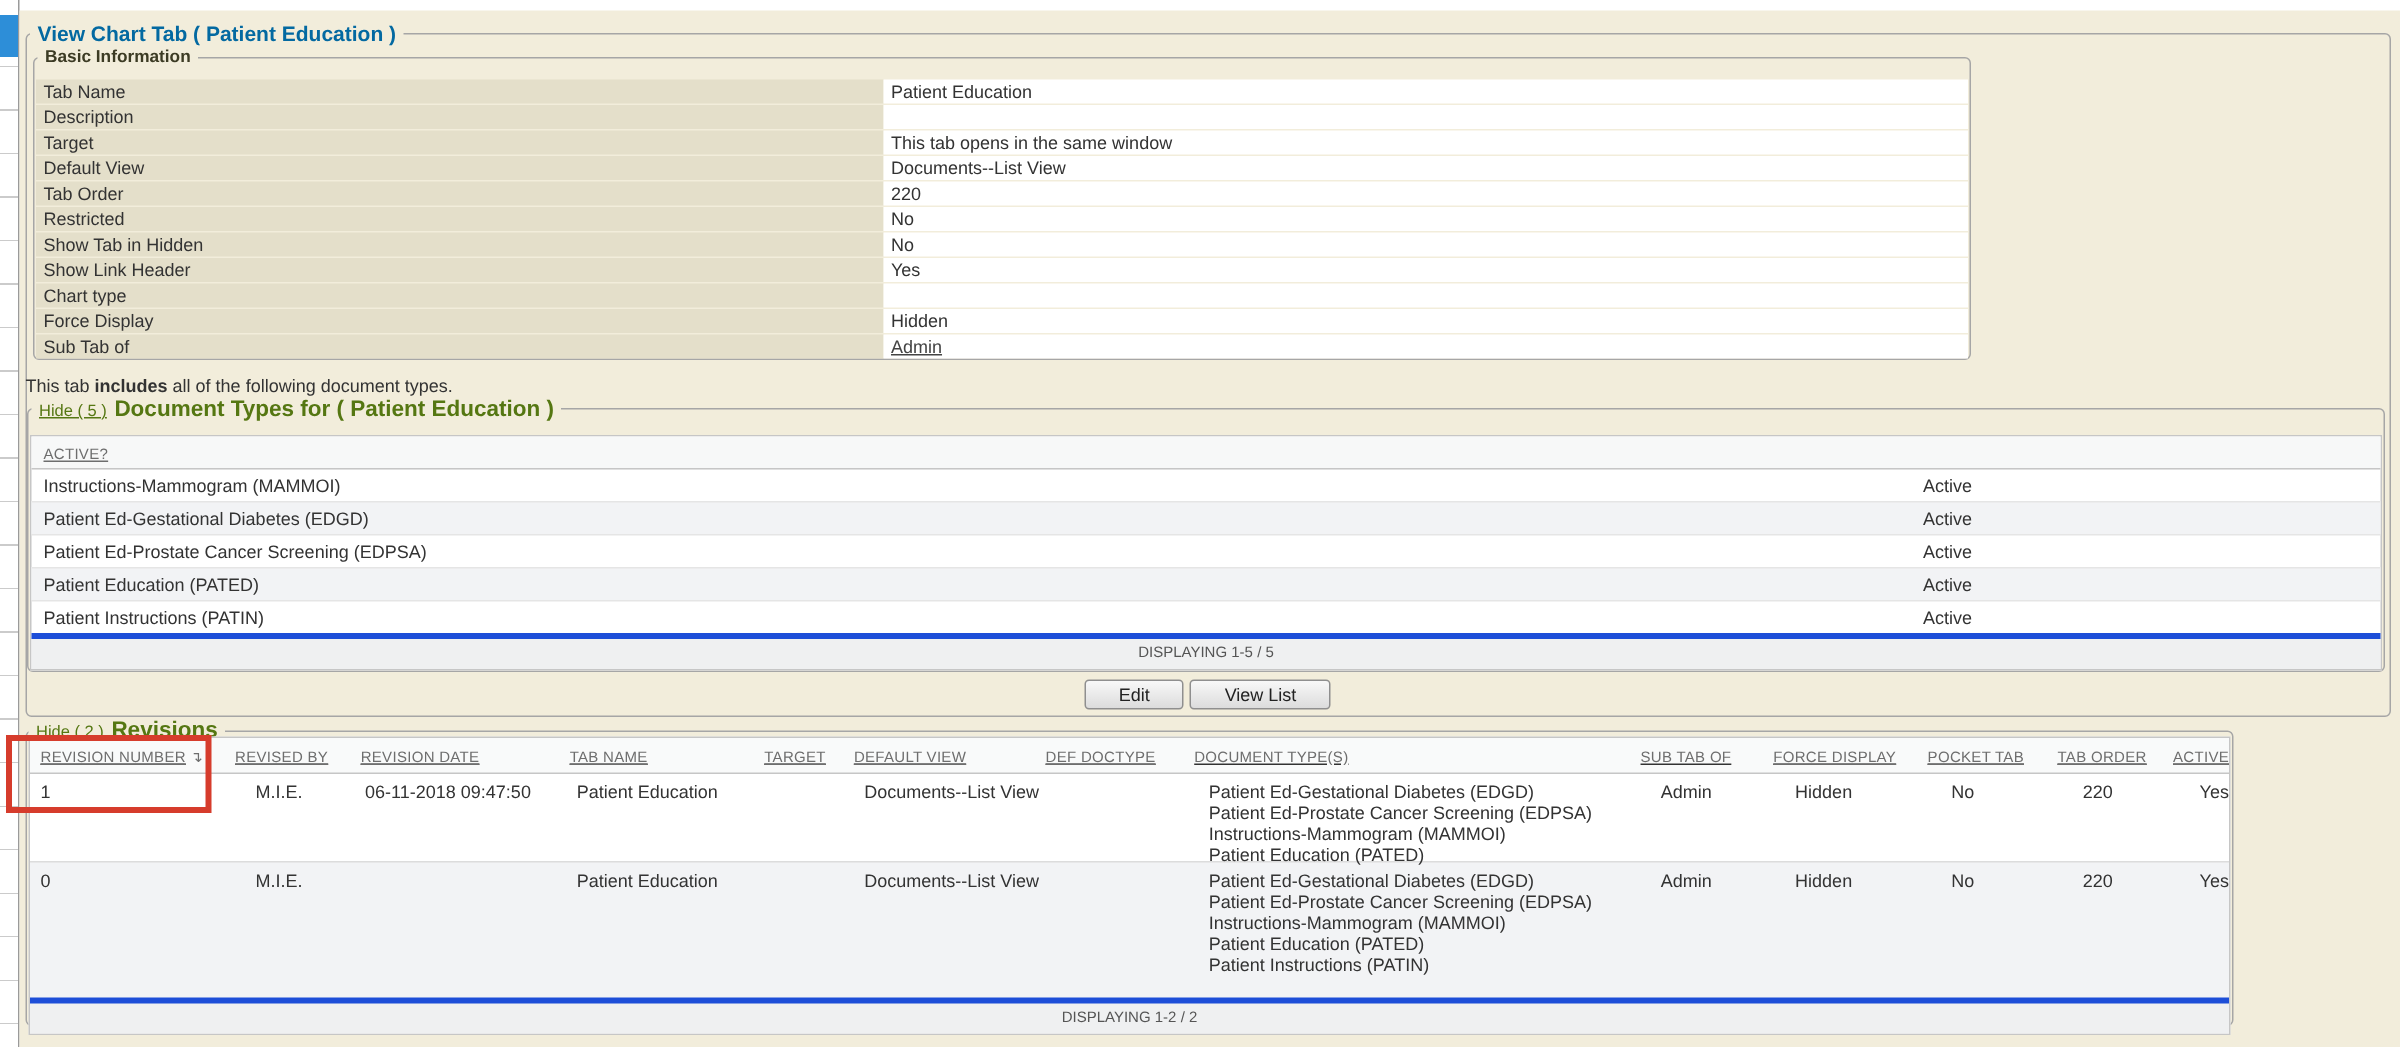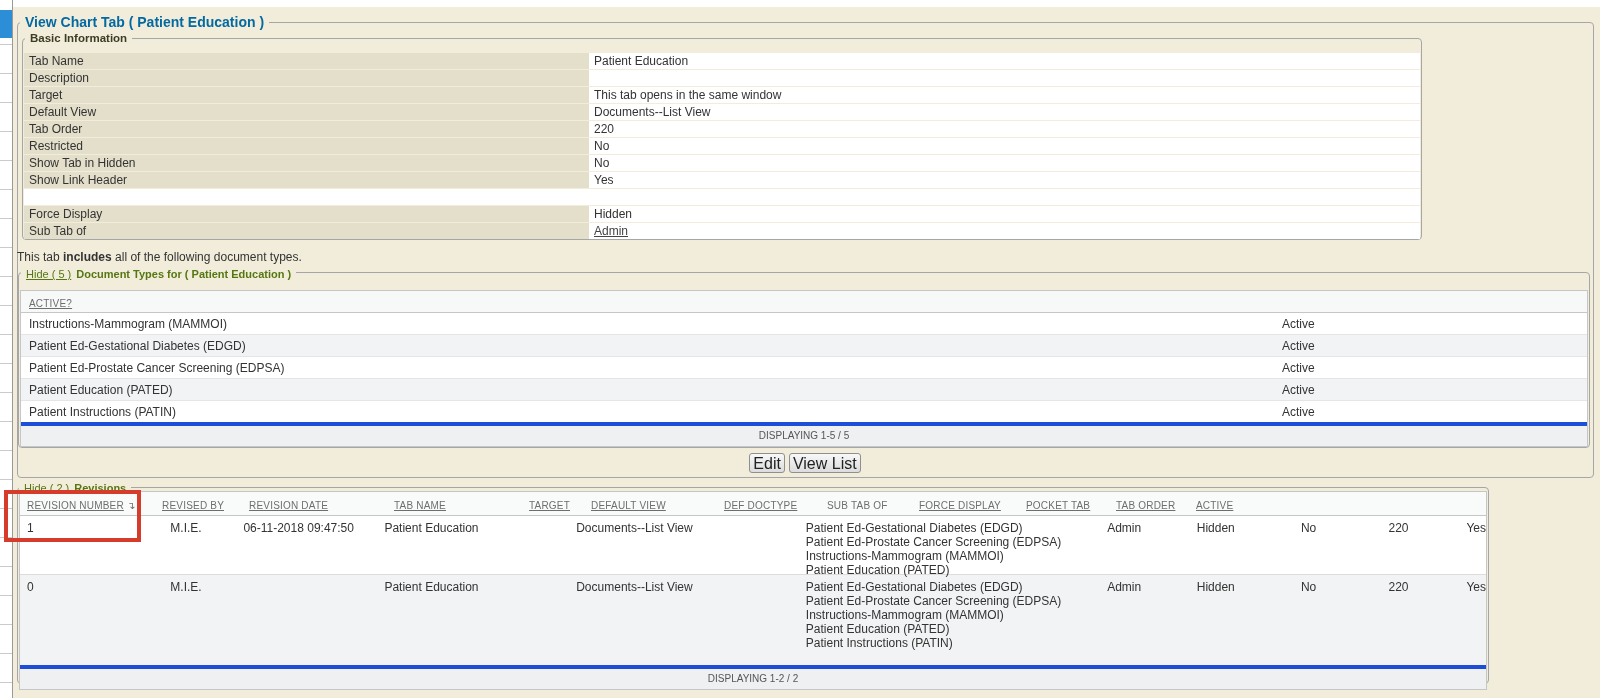--- a/index.html
+++ b/index.html
@@ -12,21 +12,21 @@
   .strip-lines{position:absolute;left:0;top:16px;width:12px;height:676px;
                background:repeating-linear-gradient(to bottom,transparent 0,transparent 28px,#cbcbcb 28px,#cbcbcb 29px);}
   
   .page-bg{position:absolute;left:13px;top:7px;width:1587px;height:691px;background:#f2eddb;}
   
   .box{position:absolute;border:1px solid #a6a6a6;border-radius:4px;box-sizing:border-box;}
   .legend{position:absolute;top:-9px;left:2px;background:#f2eddb;padding:0 5px;line-height:17px;white-space:nowrap;}
   .title-legend{font-size:14px;font-weight:bold;color:#0369a1;}
   .sub-legend{font-size:11.5px;font-weight:bold;color:#3c3b24;}
   .combo-legend .hide-link{font-size:11px;color:#557712;text-decoration:underline;cursor:pointer;margin-right:5px;}
-  .combo-legend .section-title{font-size:11px;font-weight:bold;color:#557712;}
+  .combo-legend .section-title{font-size:15px;font-weight:bold;color:#557712;}
   
   .kv-rows{position:absolute;left:1px;right:1px;top:14px;}
   .kv-row{display:flex;height:16px;margin-bottom:1px;font-size:12px;line-height:16px;}
   .kv-label{width:565px;background:#e4dfca;padding-left:5px;box-sizing:border-box;color:#333;}
   .kv-value{flex:1;background:#ffffff;padding-left:5px;color:#333;}
   .value-link{color:#444;text-decoration:underline;cursor:pointer;}
   
   .includes-note{position:absolute;left:17px;top:250px;width:1576px;text-align:left;font-size:12px;color:#333;}
   
   .tbl{position:absolute;left:1px;right:1px;border:1px solid #c6c6c6;background:#fff;box-sizing:border-box;}
@@ -38,29 +38,29 @@
   
   .dt-table{top:17px;}
   .dt-head{height:21px;background:#f7f8f8;border-bottom:1px solid #c6c6c6;display:flex;align-items:center;}
   .dt-row{height:21px;display:flex;align-items:center;font-size:12px;color:#333;}
   .dt-row.alt{background:#f2f3f5;}
   .dt-row + .dt-row{border-top:1px solid #e5e5e5;}
   .dt-c1{width:1253px;padding-left:8px;box-sizing:border-box;}
   .dt-c2{flex:1;padding-left:8px;box-sizing:border-box;}
   
   .actions{position:absolute;left:17px;top:453px;width:1576px;text-align:center;}
-  .btn{display:inline-block;font-family:"Liberation Sans",sans-serif;font-size:16px;color:#222;
+  .btn{display:inline-block;font-family:"Liberation Sans",sans-serif;font-size:12px;color:#222;
        background:linear-gradient(#f8f8f8,#dcdcdc);border:1px solid #8f8f8f;border-radius:3px;
-       height:20px;padding:1px 3px;margin:0 2px;cursor:pointer;}
+       height:20px;padding:1px 22px;margin:0 2px;cursor:pointer;}
   
   .rv-table{top:3px;}
   .rv-head{height:23px;display:flex;align-items:center;background:#f9fafa;border-bottom:1px solid #c6c6c6;}
   .rv-row{display:flex;font-size:12px;color:#333;box-sizing:border-box;}
   .rv-row > div{padding:5px 0 0 7px;box-sizing:border-box;line-height:14px;}
-  .rv-head > div{padding:0 0 0 7px;box-sizing:border-box;}
+  .rv-head > div{padding:0 0 0 7px;box-sizing:border-box;text-decoration:underline;}
   .rv-row1{height:58px;background:#fff;}
   .rv-row2{height:91px;background:#f2f3f5;border-top:1px solid #dcdcdc;}
   .w1{width:135px;} .w2{width:87px;} .w3{width:145px;} .w4{width:135px;} .w5{width:62px;}
   .w6{width:133px;} .w7{width:103px;} .w8{width:310px;} .w9{width:92px;} .w10{width:107px;}
   .w11{width:90px;} .w12{width:80px;} .w13{flex:1;}
   .indent{padding-left:19px !important;}
   .doc-line{line-height:14px;}
   
   .red-highlight{position:absolute;left:4px;top:490px;width:137px;height:52px;
                  border:4px solid #d63c2c;box-sizing:border-box;z-index:50;pointer-events:none;}
@@ -72,21 +72,21 @@
   <div class="strip-lines"></div>
   <div class="strip-blue"></div>
 </div>
 
 <div class="page-bg"></div>
 
 <div class="box" style="left:17px;top:22px;width:1577px;height:456px;">
   <span class="legend title-legend">View Chart Tab ( Patient Education )</span>
 </div>
 
-<div class="box" style="left:22px;top:38px;width:1400px;height:202px;">
+<div class="box" style="left:22px;top:38px;width:1292px;height:202px;">
   <span class="legend sub-legend">Basic Information</span>
   <div class="kv-rows">
     <div class="kv-row">
         <div class="kv-label">Tab Name</div>
         <div class="kv-value">Patient Education</div>
       </div>
     <div class="kv-row">
         <div class="kv-label">Description</div>
         <div class="kv-value"></div>
       </div>
@@ -108,20 +108,21 @@
       </div>
     <div class="kv-row">
         <div class="kv-label">Show Tab in Hidden</div>
         <div class="kv-value">No</div>
       </div>
     <div class="kv-row">
         <div class="kv-label">Show Link Header</div>
         <div class="kv-value">Yes</div>
       </div>
     <div class="kv-row">
+        <div class="kv-label">Chart type</div>
         <div class="kv-value"></div>
       </div>
     <div class="kv-row">
         <div class="kv-label">Force Display</div>
         <div class="kv-value">Hidden</div>
       </div>
     <div class="kv-row">
         <div class="kv-label">Sub Tab of</div>
         <div class="kv-value"><a class="value-link">Admin</a></div>
       </div>
@@ -168,20 +169,21 @@
   <span class="legend combo-legend" style="top:-10px;left:1px;"><a class="hide-link">Hide ( 2 )</a><span class="section-title">Revisions</span></span>
   <div class="tbl rv-table">
     <div class="rv-head">
       <div class="w1"><a class="head-link">REVISION NUMBER</a><span class="sort-glyph">↴</span></div>
       <div class="w2"><a class="head-link">REVISED BY</a></div>
       <div class="w3"><a class="head-link">REVISION DATE</a></div>
       <div class="w4"><a class="head-link">TAB NAME</a></div>
       <div class="w5"><a class="head-link">TARGET</a></div>
       <div class="w6"><a class="head-link">DEFAULT VIEW</a></div>
       <div class="w7"><a class="head-link">DEF DOCTYPE</a></div>
+      <div class="w8"><span class="head-plain">DOCUMENT TYPE(S)</span></div>
       <div class="w9"><span class="head-plain">SUB TAB OF</span></div>
       <div class="w10"><a class="head-link">FORCE DISPLAY</a></div>
       <div class="w11"><a class="head-link">POCKET TAB</a></div>
       <div class="w12"><a class="head-link">TAB ORDER</a></div>
       <div class="w13"><a class="head-link">ACTIVE</a></div>
     </div>
     <div class="rv-row rv-row1">
       <div class="w1">1</div>
       <div class="w2 indent">M.I.E.</div>
       <div class="w3">06-11-2018 09:47:50</div>

